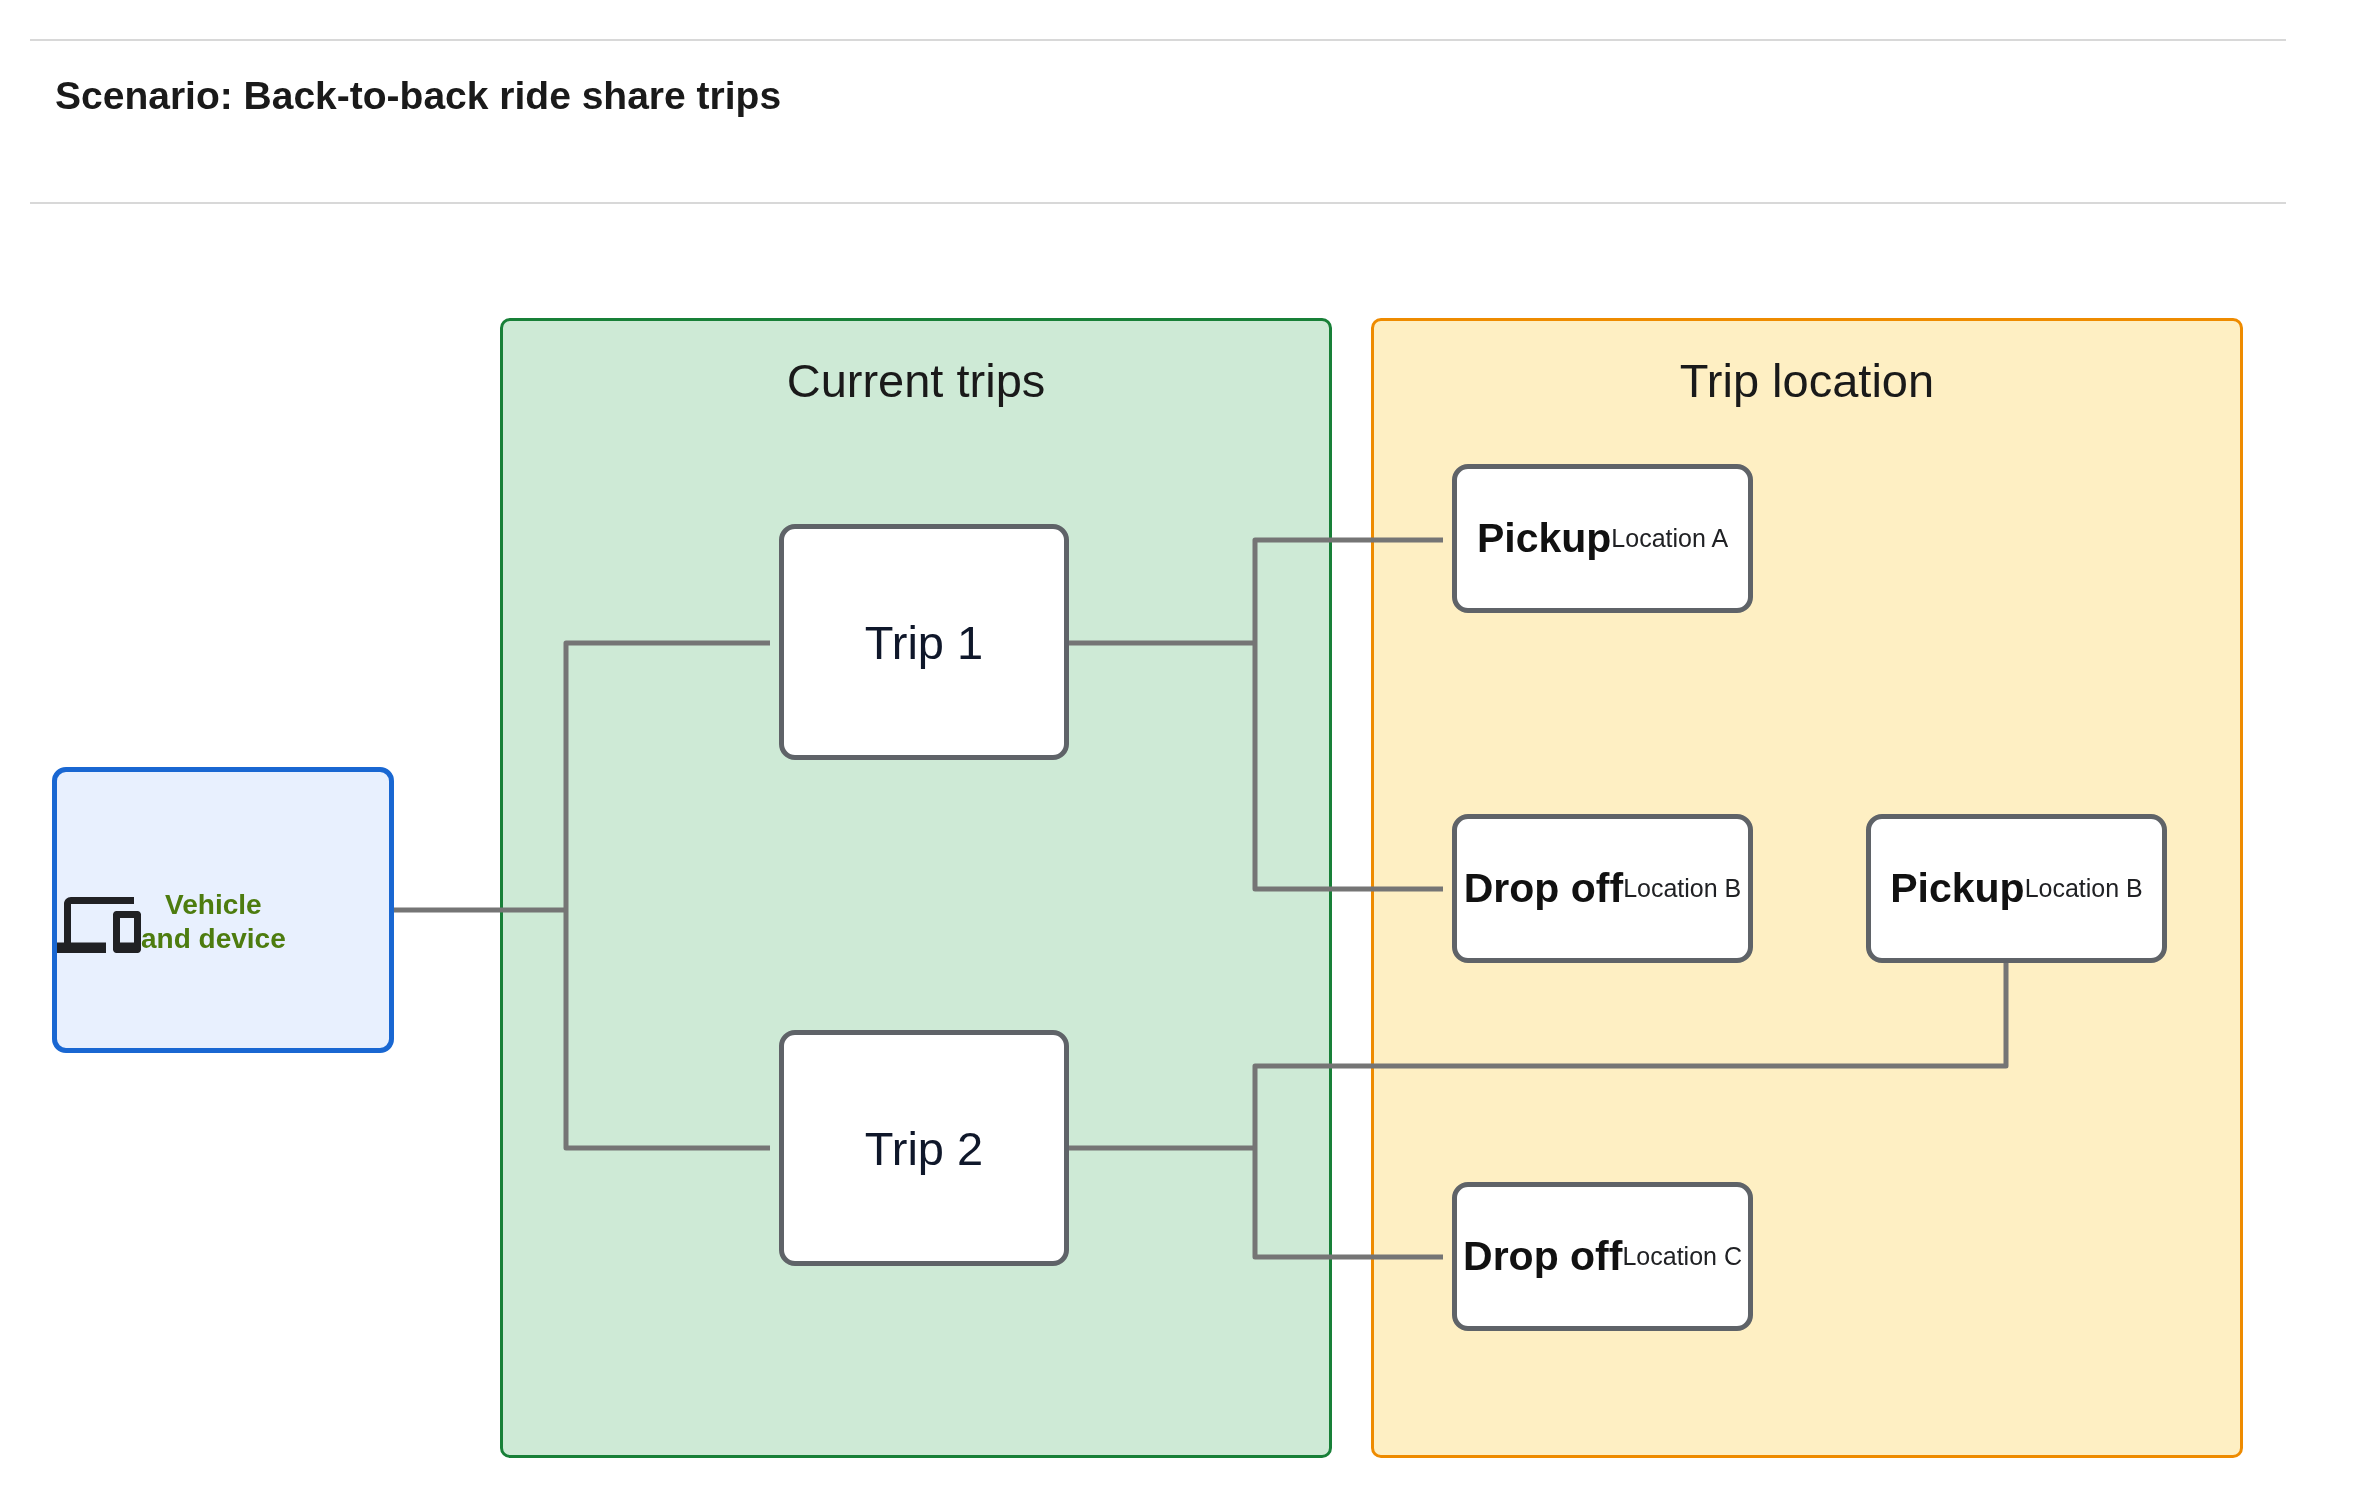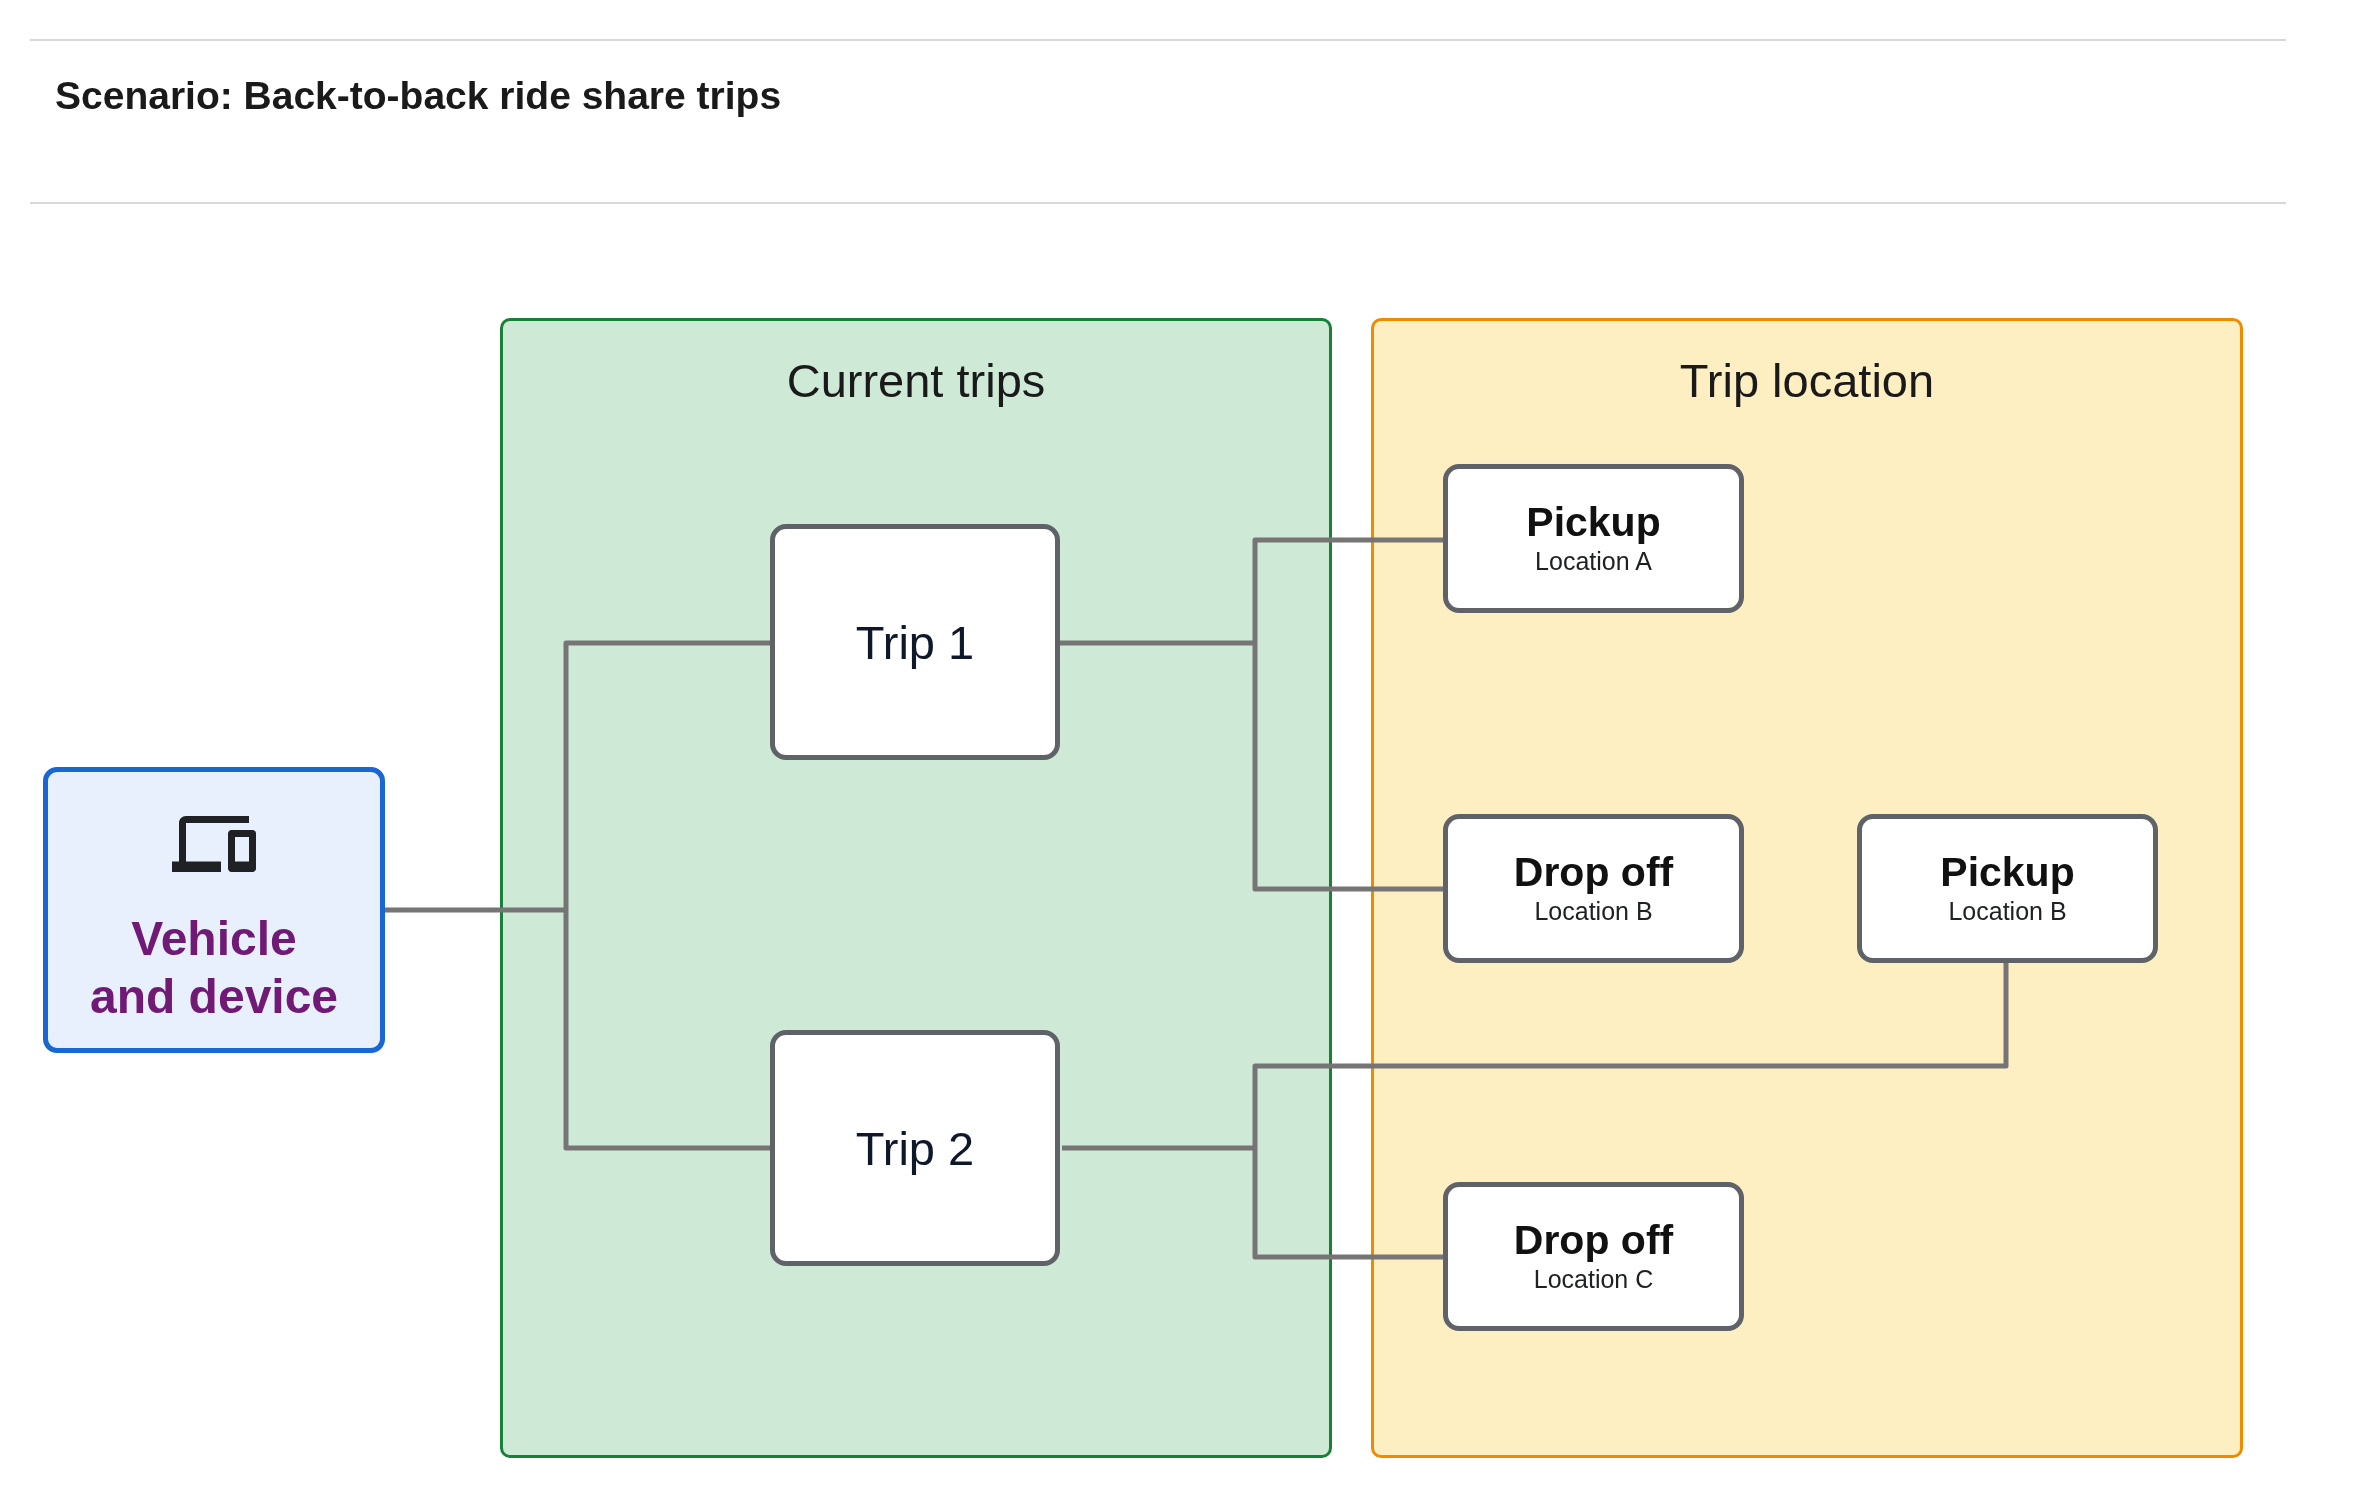--- a/index.html
+++ b/index.html
@@ -44,39 +44,40 @@
     text-align:center;
     font-size:47px;font-weight:400;color:#1a1a1a;
   }
   svg.wires{
     position:absolute;left:0;top:0;z-index:2;
     pointer-events:none;
   }
   .node{
     position:absolute;box-sizing:border-box;
     background:#ffffff;border:5px solid #5f6368;border-radius:16px;
-    display:flex;flex-direction:column;align-items:center;justify-content:center;
+    display:flex;align-items:center;justify-content:center;
     z-index:3;
+    margin-left:9px;
   }
   .node-trip{
     left:770px;width:290px;height:236px;
   }
   .trip-label{font-size:47px;font-weight:400;color:#0f172a;}
   .node-waypoint{width:301px;height:149px;}
   .wp-title{font-size:41px;font-weight:700;color:#111111;line-height:1.15;}
   .wp-subtitle{font-size:25px;font-weight:400;color:#202124;line-height:1.25;}
   .node-vehicle{
     left:43px;top:767px;width:342px;height:286px;
     background:#e8f0fe;border:5px solid #1967d2;border-radius:14px;
     justify-content:flex-start;
   }
   .vehicle-icon{margin-top:30px;}
   .vehicle-label{
     margin-top:24px;text-align:center;
-    font-size:48px;font-weight:700;line-height:1.2;color:#701a75;
+    font-size:28px;font-weight:700;line-height:1.2;color:#4d7c0f;
     white-space:pre-line;
   }
 </style>
 </head>
 <body>
 
 <div class="page">
 
   <div class="rule" style="top:39px"></div>
   <div class="hdr-title">Scenario: Back-to-back ride share trips</div>

